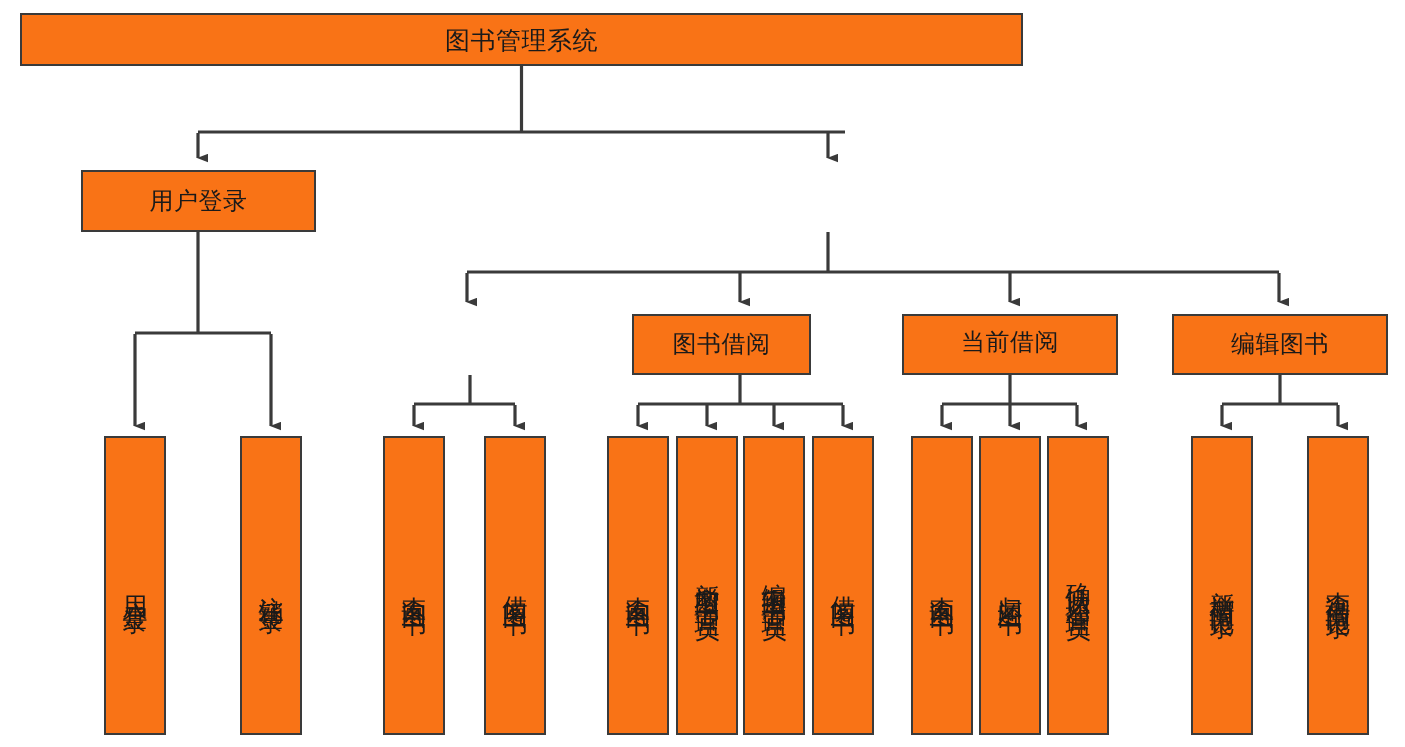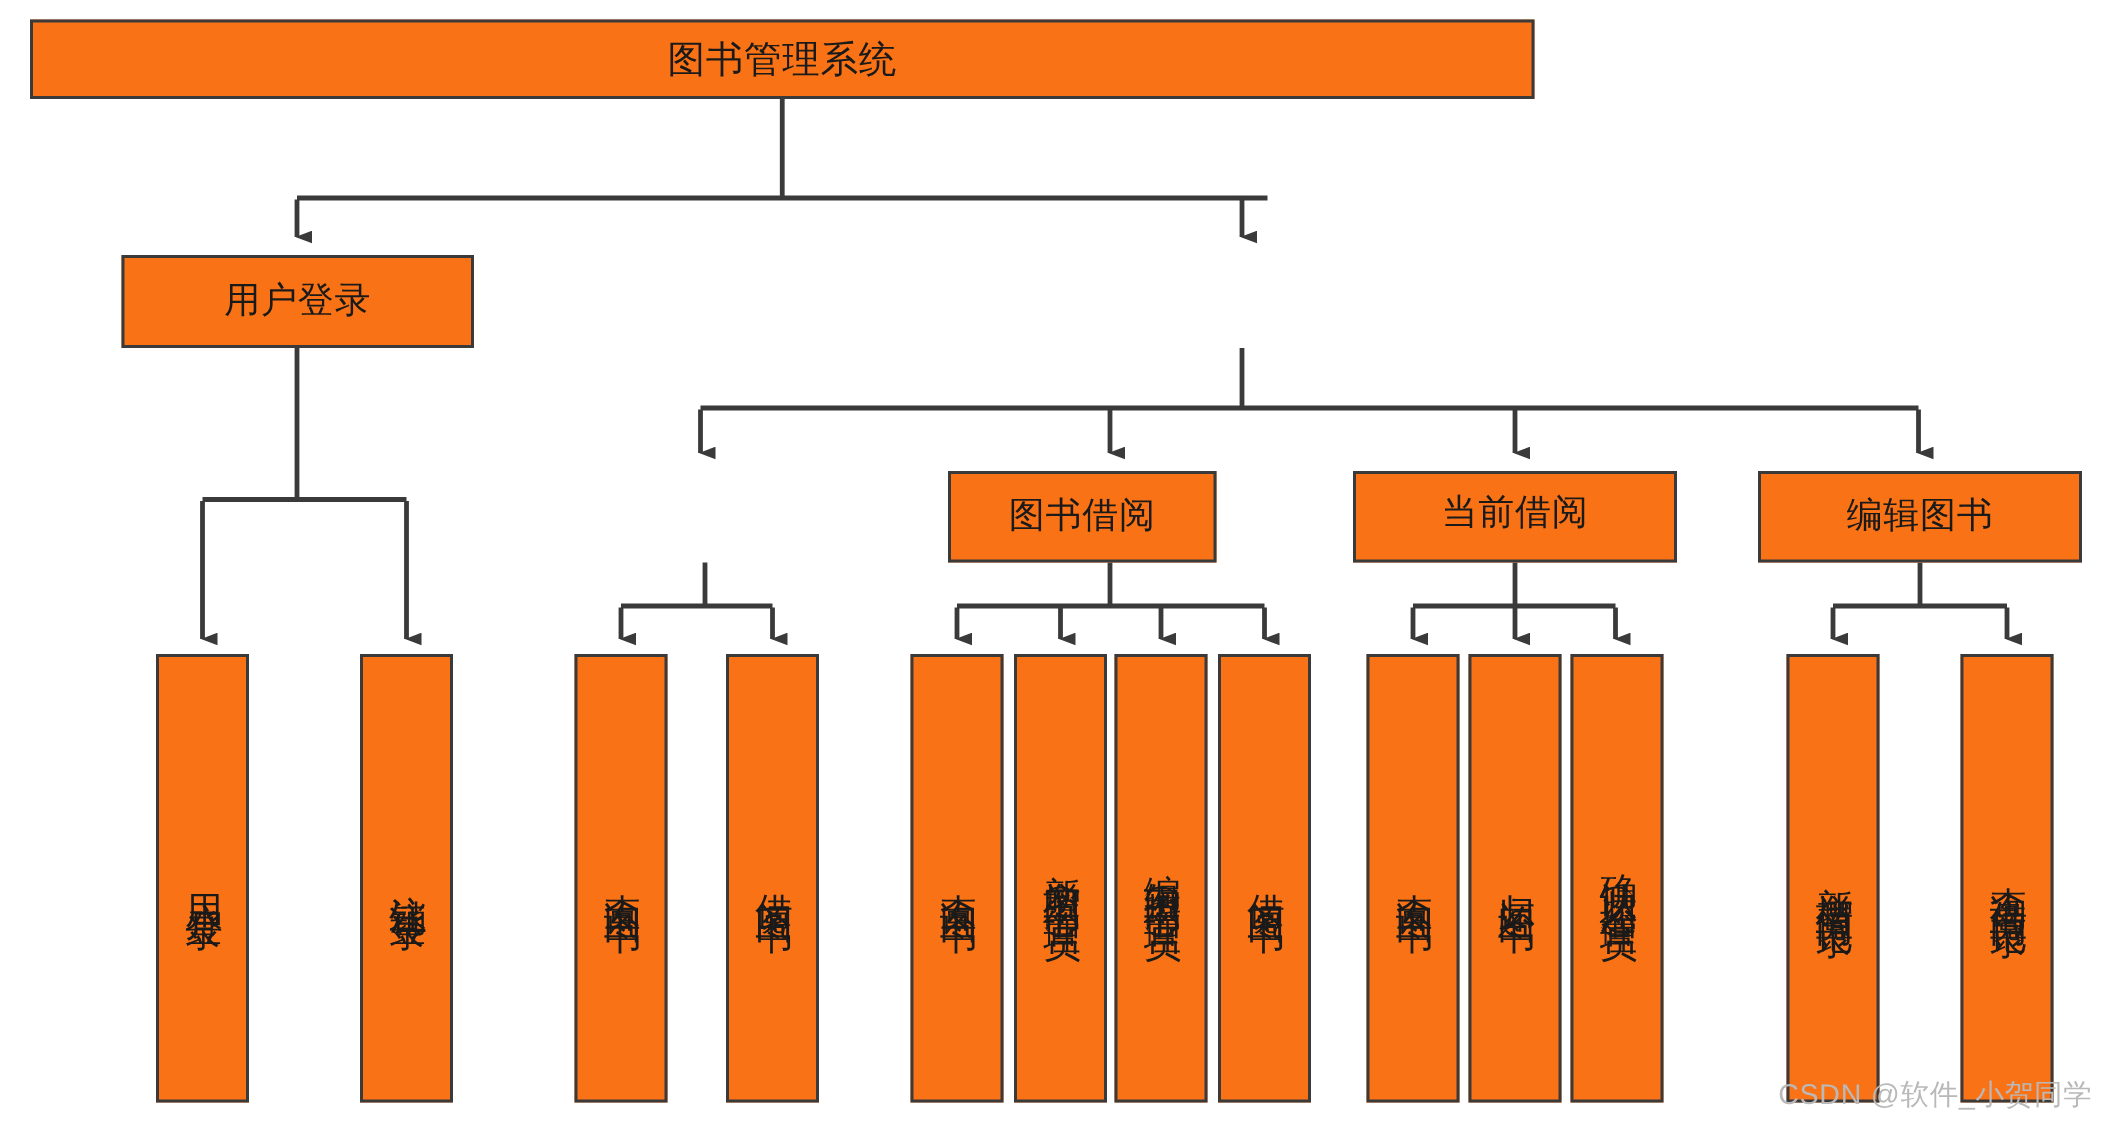--- a/index.html
+++ b/index.html
@@ -180,15 +180,14 @@
     <span class="label">确认归还（管理员）</span>
   </div>
 
   <div class="node vert" style="left:1191px; top:436px; width:62px; height:299px;">
     <span class="label">新增借阅记录</span>
   </div>
   <div class="node vert" style="left:1307px; top:436px; width:62px; height:299px;">
     <span class="label">查询借阅记录</span>
   </div>
 
-  <div id="watermark">CSDN @软件_小贺同学</div>
 
 </div>
 
 </body></html>

